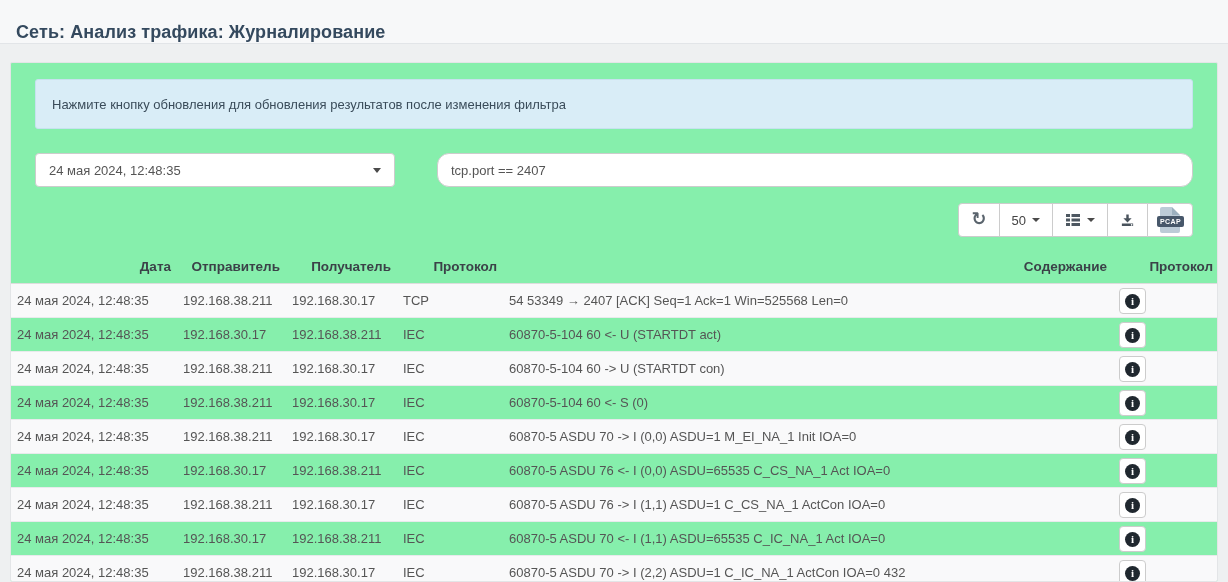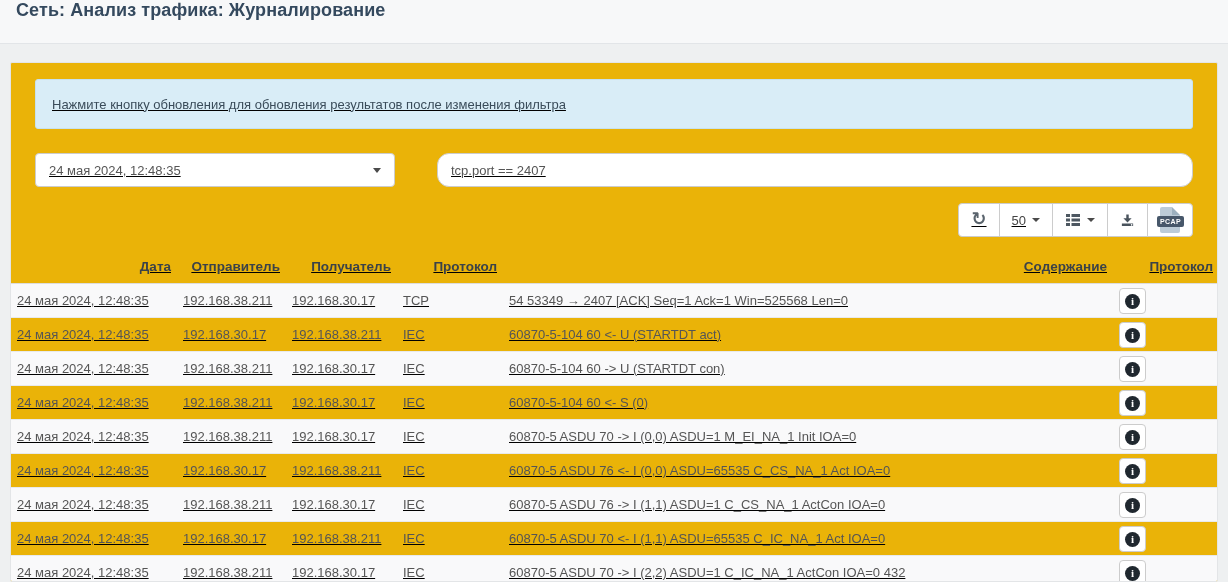--- a/index.html
+++ b/index.html
@@ -8,40 +8,39 @@
     width: 1228px; height: 582px;
     overflow: hidden;
     background: #eef0f1;
     font-family: "Liberation Sans", "DejaVu Sans", sans-serif;
   }
   
   .topbar {
     height: 44px;
     background: #f7f8f9;
     border-bottom: 1px solid #e2e5e8;
-    display: flex; align-items: flex-start;
+    display: flex; align-items: flex-end;
     padding: 0 16px;
   }
   .topbar h1 {
     margin: 0;
     font-size: 18px;
     font-weight: 700;
     color: #34495e;
     letter-spacing: 0.1px;
   }
   
   .card {
     margin: 18px 10px 0 10px;
-    background: #eab308;
+    background: #86efac;
     border: 1px solid #e3e5e7;
     border-radius: 2px;
     padding: 16px 24px 0 24px;
     height: 520px;
     overflow: hidden;
-    text-decoration: underline;
   }
   
   .alert-info {
     background: #d9edf7;
     border: 1px solid #c7e2ef;
     border-radius: 3px;
     height: 50px;
     display: flex; align-items: center;
     padding: 0 16px;
     font-size: 13px;

